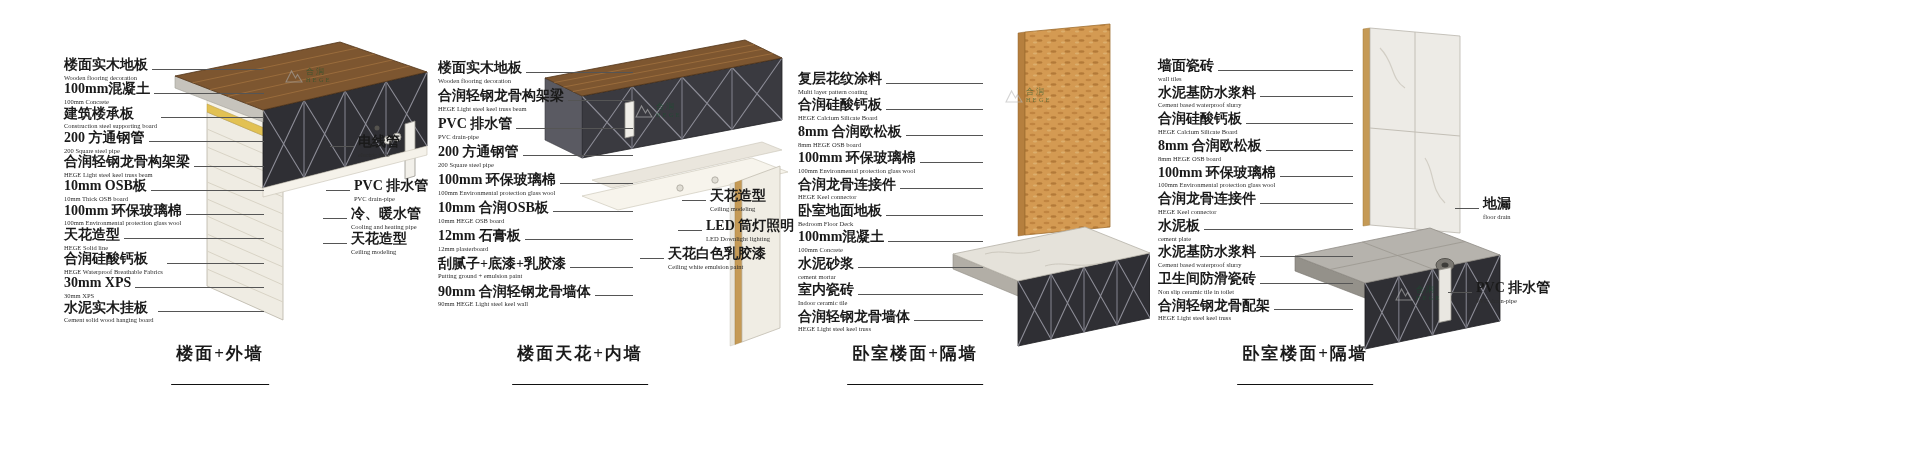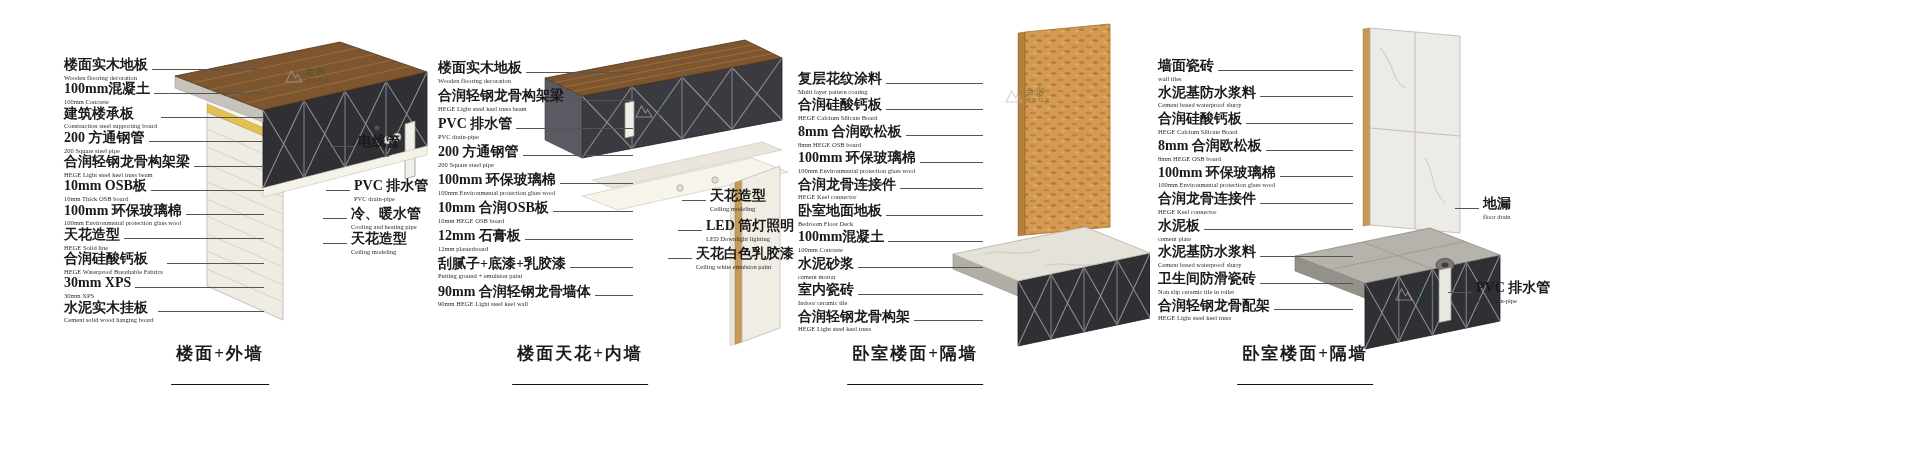--- a/index.html
+++ b/index.html
@@ -296,21 +296,21 @@
           <span class="en">Ceiling modeling</span>
         </span>
     </div>
     <div class="rlabel" style="left:248px;top:218px;">
       <span class="leader"></span>
       <span class="ltext">
           <span class="zh">LED 筒灯照明</span>
           <span class="en">LED Downlight lighting</span>
         </span>
     </div>
-    <div class="rlabel" style="left:238px;top:246px;">
+    <div class="rlabel" style="left:210px;top:246px;">
       <span class="leader"></span>
       <span class="ltext">
           <span class="zh">天花白色乳胶漆</span>
           <span class="en">Ceiling white emulsion paint</span>
         </span>
     </div>
 
     <div class="watermark" style="left:205px;top:103px;">
       <svg class="wm-logo" width="18" height="14" viewBox="0 0 18 14">
           <path d="M1,13 L6.5,2 L10.5,9 L12.5,5.5 L17,13 Z" fill="none" stroke="#c2c2c2" stroke-width="1.1"></path>
@@ -407,21 +407,21 @@
         </div>
         <div class="llabel">
           <span class="ltext">
             <span class="zh">室内瓷砖</span>
             <span class="en">Indoor ceramic tile</span>
           </span>
           <span class="leader"></span>
         </div>
         <div class="llabel">
           <span class="ltext">
-            <span class="zh">合润轻钢龙骨构架</span>
+            <span class="zh">合润轻钢龙骨墙体</span>
             <span class="en">HEGE Light steel keel truss</span>
           </span>
           <span class="leader"></span>
         </div>
       </div>
 
     <div class="watermark" style="left:215px;top:88px;">
       <svg class="wm-logo" width="18" height="14" viewBox="0 0 18 14">
           <path d="M1,13 L6.5,2 L10.5,9 L12.5,5.5 L17,13 Z" fill="none" stroke="#b8b8b8" stroke-width="1.1"></path>
         </svg>

